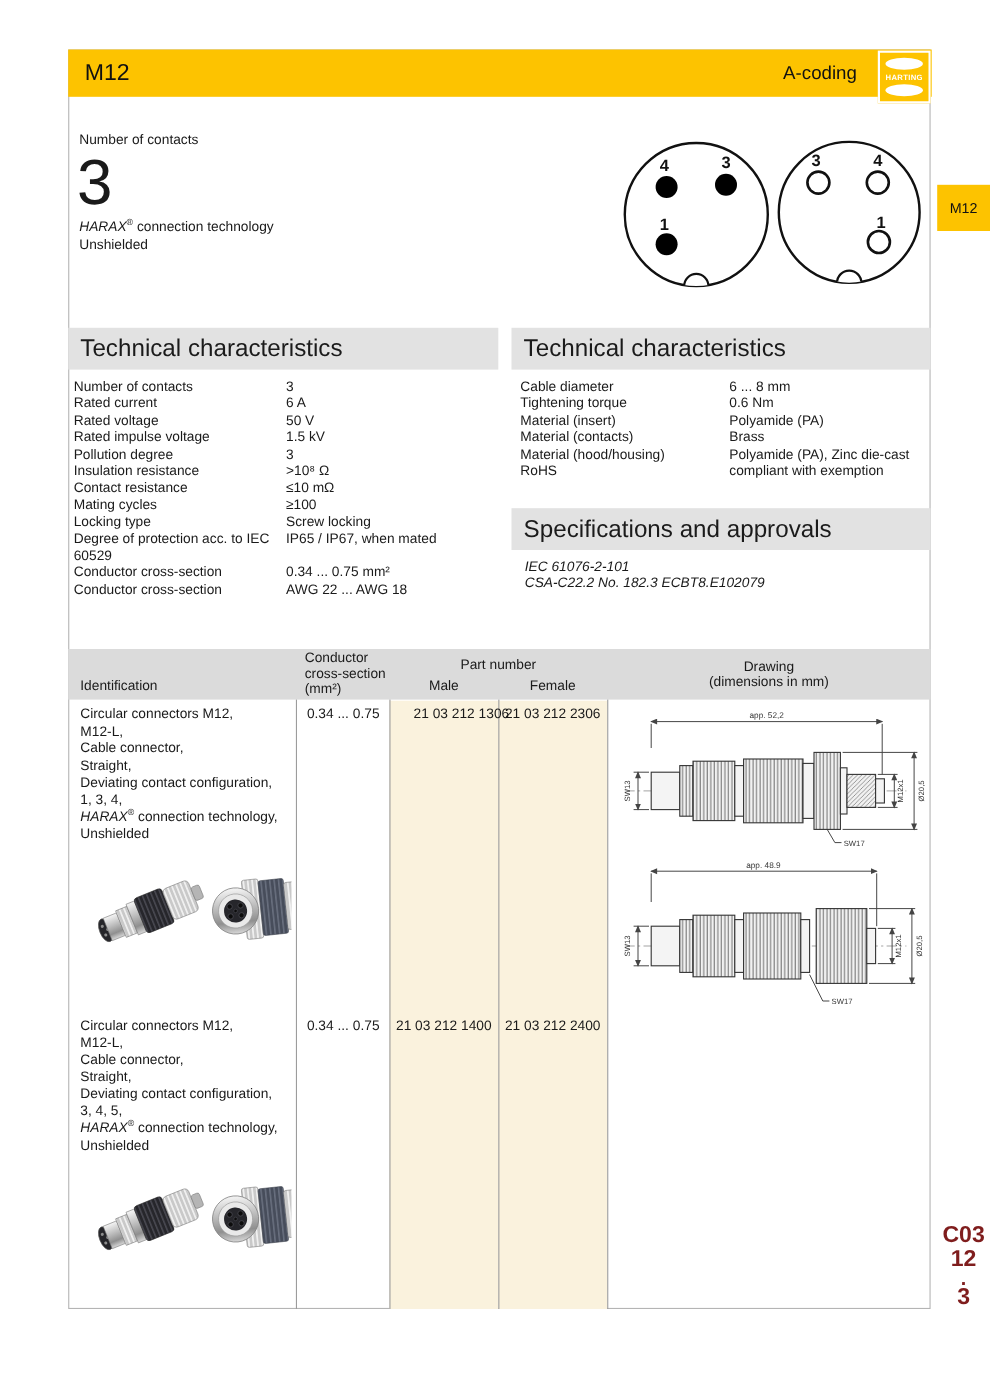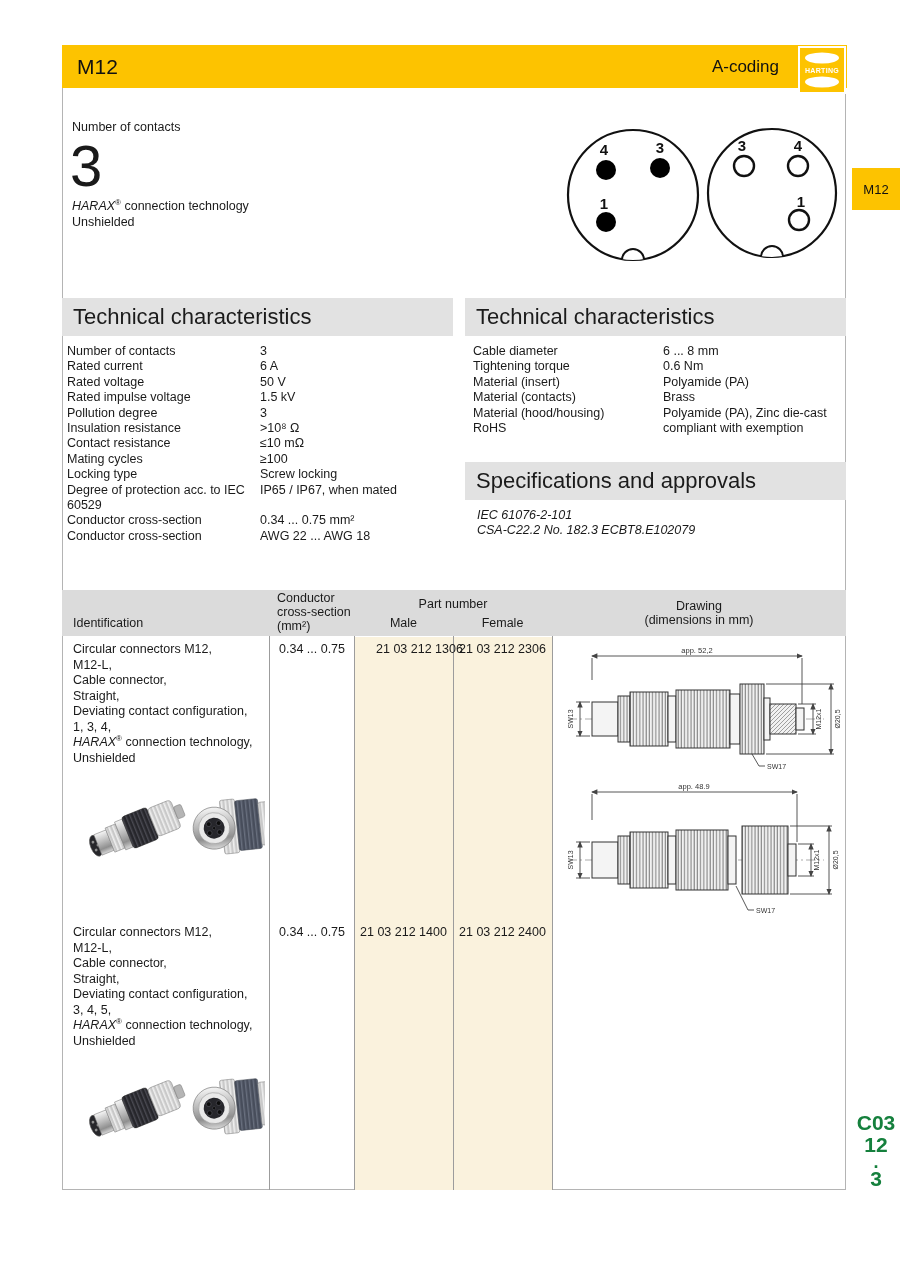--- a/index.html
+++ b/index.html
@@ -20,21 +20,21 @@
   .band{background:#E2E2E2;display:flex;align-items:center;font-size:22px;color:#1b1b1b;padding-left:11px;box-sizing:border-box;}
   .trow{display:flex;}
   .tl{flex:none;}
   .tv{flex:1;}
   .thdr{background:#DBDBDB;}
   .th-txt{font-size:12.5px;line-height:13.8px;color:#1a1a1a;}
   .cream{background:#FAF2DD;}
   .vline{width:1px;background:#9c9c9c;}
   .pn{font-size:12.5px;}
   .ident div{font-size:12.5px;line-height:15.5px;}
-  .page-code{left:852px;top:1112px;width:48px;text-align:center;font-weight:bold;font-size:21px;line-height:22px;color:#15803d;}
+  .page-code{left:852px;top:1112px;width:48px;text-align:center;font-weight:bold;font-size:21px;line-height:22px;color:#7f1d1d;}
   .page-code .dot{font-size:18px;line-height:12px;}
   svg text{font-family:"Liberation Sans",sans-serif;}
 </style>
 </head>
 <body>
 
 <div class="canvas">
 
   <div class="abs page-frame"></div>
 

